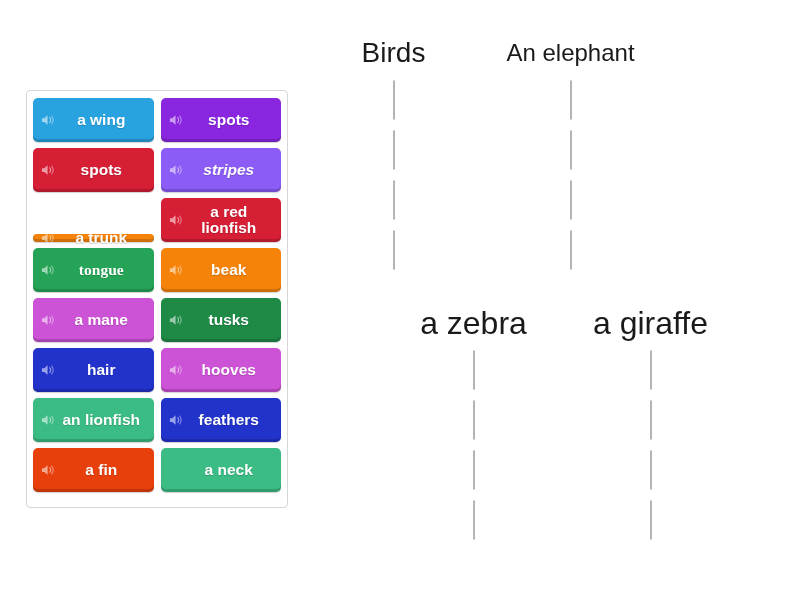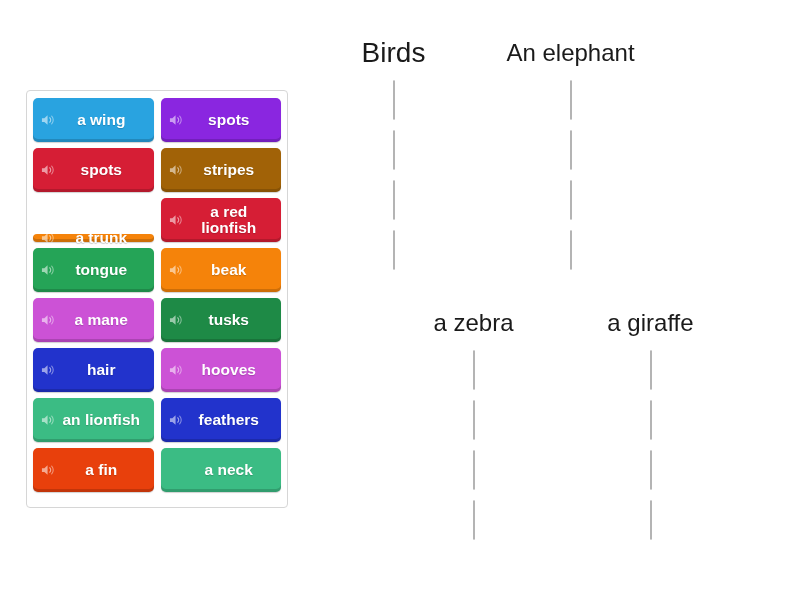--- a/index.html
+++ b/index.html
@@ -106,21 +106,21 @@
     text-align: center;
     color: #1a1a1a;
     font-weight: 400;
     white-space: nowrap;
     margin-bottom: 12px;
     height: 30px;
     line-height: 30px;
     overflow: visible;
   }
   .cat-title.size-lg { font-size: 28px; }
-  .cat-title.size-md { font-size: 24px; }
+  .cat-title.size-md { font-size: 32px; }
   .cat-title.size-sm { font-size: 24px; }
 
   .dropzone {
     height: 40px;
     border: 1px solid #b4b4b4;
     background: #ffffff;
     box-sizing: border-box;
     margin-bottom: 10px;
     border-radius: 1px;
   }
@@ -154,21 +154,21 @@
       <div class="tile" style="background: rgb(214, 30, 53);">
         <span class="speaker">
           <svg viewBox="0 0 16 16" width="15" height="15" aria-hidden="true">
             <path fill="#ffffff" d="M1 6h2.6L7 3v10L3.6 10H1z"></path>
             <path fill="none" stroke="#ffffff" stroke-width="1.2" stroke-linecap="round" d="M9.3 5.6a3.3 3.3 0 0 1 0 4.8"></path>
             <path fill="none" stroke="#ffffff" stroke-width="1.1" stroke-linecap="round" opacity="0.85" d="M11.4 3.9a6 6 0 0 1 0 8.2"></path>
           </svg>
         </span>
         <span class="tile-label">spots</span>
       </div>
-      <div class="tile" style="background: #a16207;">
+      <div class="tile" style="background: #8b5cf6; font-style: italic;">
         <span class="speaker">
           <svg viewBox="0 0 16 16" width="15" height="15" aria-hidden="true">
             <path fill="#ffffff" d="M1 6h2.6L7 3v10L3.6 10H1z"></path>
             <path fill="none" stroke="#ffffff" stroke-width="1.2" stroke-linecap="round" d="M9.3 5.6a3.3 3.3 0 0 1 0 4.8"></path>
             <path fill="none" stroke="#ffffff" stroke-width="1.1" stroke-linecap="round" opacity="0.85" d="M11.4 3.9a6 6 0 0 1 0 8.2"></path>
           </svg>
         </span>
         <span class="tile-label">stripes</span>
       </div>
       <div class="tile" style="background: rgb(245, 131, 10); margin-top: 36px;">
@@ -184,21 +184,21 @@
       <div class="tile" style="background: rgb(214, 30, 53);">
         <span class="speaker">
           <svg viewBox="0 0 16 16" width="15" height="15" aria-hidden="true">
             <path fill="#ffffff" d="M1 6h2.6L7 3v10L3.6 10H1z"></path>
             <path fill="none" stroke="#ffffff" stroke-width="1.2" stroke-linecap="round" d="M9.3 5.6a3.3 3.3 0 0 1 0 4.8"></path>
             <path fill="none" stroke="#ffffff" stroke-width="1.1" stroke-linecap="round" opacity="0.85" d="M11.4 3.9a6 6 0 0 1 0 8.2"></path>
           </svg>
         </span>
         <span class="tile-label">a red lionfish</span>
       </div>
-      <div class="tile" style="background: rgb(37, 164, 87);">
+      <div class="tile" style="background: rgb(37, 164, 87); font-family: Liberation Serif, serif;">
         <span class="speaker">
           <svg viewBox="0 0 16 16" width="15" height="15" aria-hidden="true">
             <path fill="#ffffff" d="M1 6h2.6L7 3v10L3.6 10H1z"></path>
             <path fill="none" stroke="#ffffff" stroke-width="1.2" stroke-linecap="round" d="M9.3 5.6a3.3 3.3 0 0 1 0 4.8"></path>
             <path fill="none" stroke="#ffffff" stroke-width="1.1" stroke-linecap="round" opacity="0.85" d="M11.4 3.9a6 6 0 0 1 0 8.2"></path>
           </svg>
         </span>
         <span class="tile-label">tongue</span>
       </div>
       <div class="tile" style="background: rgb(245, 131, 10);">

